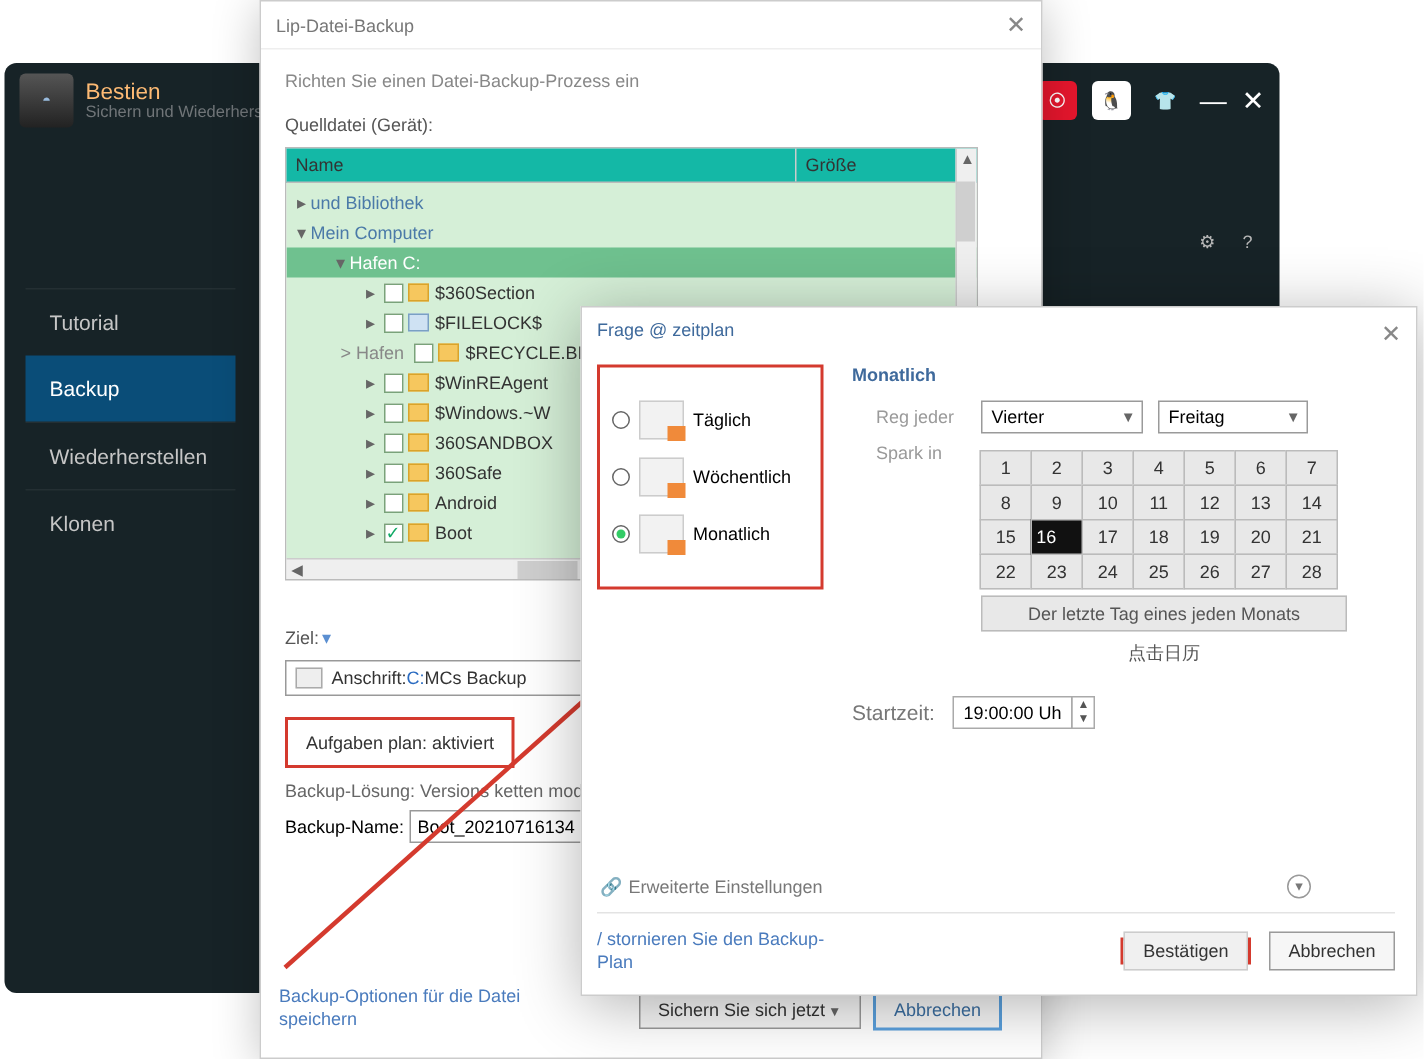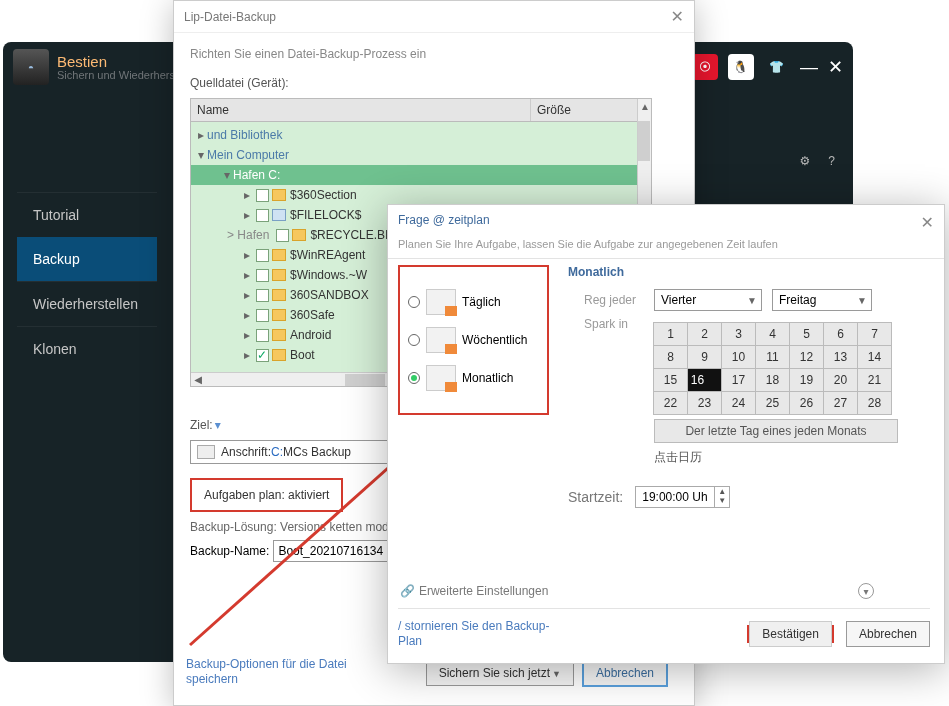--- a/index.html
+++ b/index.html
@@ -24,21 +24,21 @@
   .green{position:absolute;right:70px;top:170px;width:105px;height:68px;background:#1f9f4c}
   
   .dlg1{position:absolute;left:173px;top:0;width:522px;height:706px;background:#fff;border:1px solid #ccc;box-shadow:0 4px 30px rgba(0,0,0,.25)}
   .dlg1-head{display:flex;align-items:center;height:32px;padding:0 10px;border-bottom:1px solid #eee;color:#777}
   .dlg1-head .x{margin-left:auto;color:#888;font-size:16px;cursor:pointer}
   .dlg1-body{padding:8px 16px}
   .desc{color:#888;margin:6px 0 14px}
   .label{color:#555;font-size:13px;margin:6px 0 8px}
   .label .q{color:#5b8fd1;margin-left:2px}
   .tree-wrap{border:1px solid #bbb;position:relative;width:462px}
-  .th{display:flex;border-bottom:1px solid #bbb;background:#e5e5e5}
+  .th{display:flex;border-bottom:1px solid #bbb;background:#14b8a6}
   .th span{padding:4px 6px;color:#333}
   .th .c1{width:340px;border-right:1px solid #ccc}
   .scroll-v{position:absolute;right:0;top:0;bottom:14px;width:14px;border-left:1px solid #ccc;background:#efefef}
   .scroll-v .thumb{position:absolute;top:22px;right:1px;width:12px;height:40px;background:#cfcfcf}
   .scroll-v .arrow{position:absolute;left:0;width:14px;height:14px;display:flex;align-items:center;justify-content:center;color:#666;font-size:10px}
   .tree-body{background:#d5efd7;padding:3px 0 0 0;height:250px;overflow:hidden}
   .row{display:flex;align-items:center;height:20px;white-space:nowrap;color:#333}
   .row.hl{background:#6fc18f;color:#fff}
   .ind{display:inline-block}
   .exp{width:12px;color:#666;text-align:center;cursor:pointer}
@@ -78,21 +78,21 @@
   .m-title{color:#3f6a9c;font-weight:bold;margin-bottom:10px}
   .m-row{display:flex;align-items:center;gap:10px;margin:6px 16px}
   .m-lab{color:#9a9a9a;width:60px}
   .sel{border:1px solid #9a9a9a;background:#fff;padding:3px 20px 3px 6px;display:inline-flex;align-items:center;gap:6px;position:relative}
   .sel .caret{position:absolute;right:4px;color:#666;font-size:10px}
   .cal{margin-top:6px}
   .cal-row{display:flex}
   .cell{width:35px;height:24px;border:1px solid #bbb;background:#e8e8e8;display:flex;align-items:center;justify-content:center;color:#333;margin:-1px 0 0 -1px;cursor:pointer}
   .cell.sel{background:#111;color:#fff}
   .last-day{margin-top:4px;height:24px;background:#e8e8e8;border:1px solid #bbb;display:flex;align-items:center;justify-content:center;color:#555;width:244px}
-  .hint{color:#b89b3b;font-size:11px;margin-top:6px;text-align:left}
+  .hint{color:#b89b3b;font-size:11px;margin-top:6px;text-align:center}
   .hint .ch{color:#555}
   .st-row{display:flex;align-items:center;gap:12px;margin-top:20px}
   .time-in{border:1px solid #aaa;padding:3px 6px;width:80px}
   .spin{display:inline-flex;flex-direction:column;border:1px solid #aaa;margin-left:-1px}
   .spin span{font-size:8px;line-height:9px;padding:0 3px;color:#555;cursor:pointer}
   .adv-row{position:absolute;left:12px;right:70px;bottom:64px;display:flex;align-items:center;color:#787878}
   .adv-row .chev{margin-left:auto;border:1px solid #999;border-radius:50%;width:16px;height:16px;display:flex;align-items:center;justify-content:center;font-size:10px}
   .dlg2-foot{position:absolute;left:10px;right:14px;bottom:14px;display:flex;align-items:center;border-top:1px solid #e3e3e3;padding-top:10px}
   .dlg2-foot .cancel-link{color:#4a7bbd;max-width:170px;line-height:1.25}
   .ok-box{margin-left:auto;border:2px solid #d43a2e;padding:0}
@@ -267,21 +267,20 @@
       </marker>
     </defs>
   <line x1="20" y1="220" x2="255" y2="10" stroke="#d43a2e" stroke-width="3" marker-end="url(#ah)"></line>
 </svg>
 
 <div class="dlg2">
   <div class="dlg2-head">
     <span style="max-width:100px">Frage @ zeitplan</span>
     <span class="x">✕</span>
   </div>
-  <div class="dlg2-sub">Planen Sie Ihre Aufgabe, lassen Sie die Aufgabe zur angegebenen Zeit laufen</div>
   <div class="dlg2-body">
     <div class="freq-box">
       <div class="freq-row">
           <span class="radio"></span>
           <span class="freq-ic"></span>
           <span>Täglich</span>
         </div>
       <div class="freq-row">
           <span class="radio"></span>
           <span class="freq-ic"></span>

